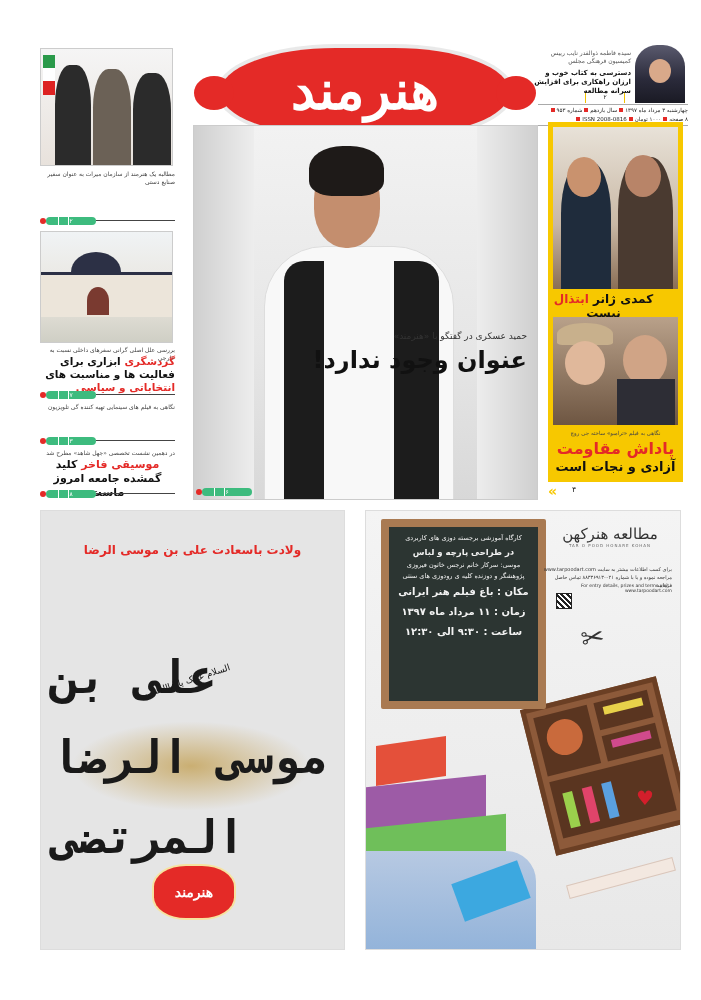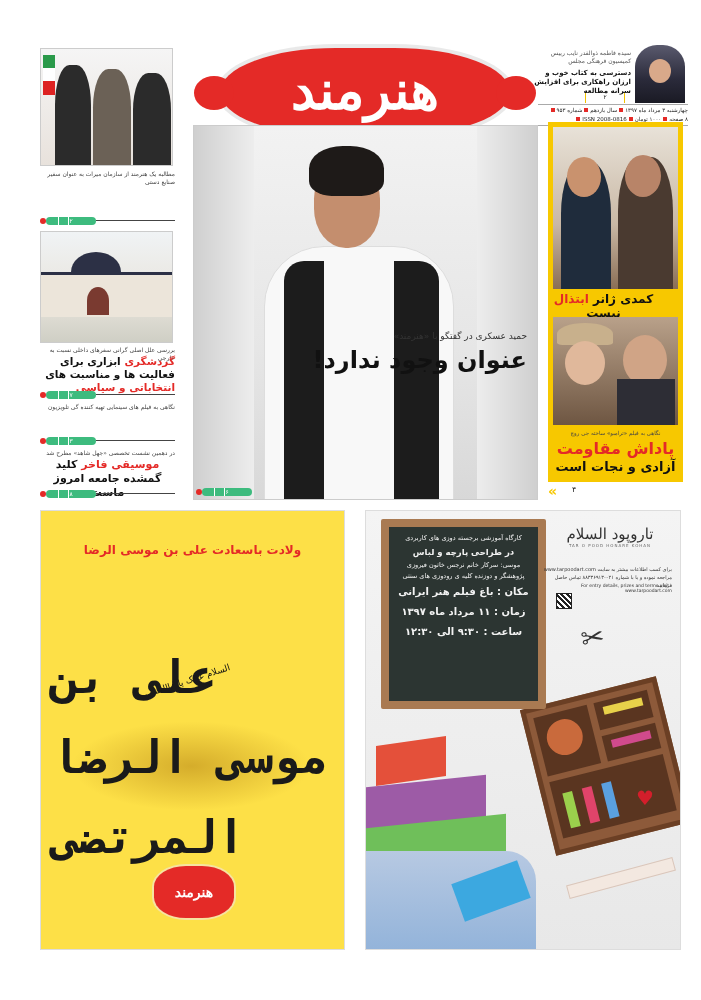--- a/index.html
+++ b/index.html
@@ -74,21 +74,21 @@
   .rc-h1 { position:absolute; left:0; top:170px; width:111px; text-align:center; font-size:12px; font-weight:bold; color:#111; }
   .rc-h1 .red { color:#e42a27; }
   .rc-kicker { position:absolute; left:0; top:308px; width:135px; text-align:center; font-size:5.5px; color:#444; }
   .rc-h2 { position:absolute; left:0; top:318px; width:135px; text-align:center; font-size:16px; font-weight:bold; color:#e42a27; line-height:17px; }
   .rc-h3 { position:absolute; left:0; top:336px; width:135px; text-align:center; font-size:13px; font-weight:bold; color:#111; line-height:17px; }
   .rc-tag { position:absolute; left:0; top:363px; width:135px; height:12px; }
   .chev { position:absolute; top:0; left:0; color:#f7c800; font-size:14px; font-weight:bold; line-height:12px; direction:ltr; }
   .rc-tag-num { position:absolute; left:24px; top:0; font-size:8px; color:#111; }
 
   
-  .ad-yellow { left: 40px; top: 510px; width: 305px; height: 440px; background: #fde047; border: 1px solid #ddd; overflow:hidden; }
+  .ad-yellow { left: 40px; top: 510px; width: 305px; height: 440px; background: #e5e5e5; border: 1px solid #ddd; overflow:hidden; }
   .ad-y-line1 { position:absolute; left:0; right:0; top:32px; text-align:center; font-size:12px; font-weight:bold; color:#e42a27; }
   .ad-y-line2 { position:absolute; left:0; right:0; top:52px; text-align:center; font-size:11px; font-weight:bold; color:#111; }
   .ad-y-callig { position:absolute; left:10px; right:14px; top:130px; text-align:left; font-family:Liberation Mono, monospace; font-size:46px; font-weight:bold; color:#1a1a1a; line-height:80px; }
   .ad-y-salam { position:absolute; left:100px; top:165px; font-size:9px; font-family:"DejaVu Serif", serif; color:#111; transform: rotate(-18deg); }
   .ad-y-texture { position:absolute; left:30px; top:210px; width:240px; height:90px; background: radial-gradient(ellipse at center, rgba(180,130,20,0.55), rgba(251,211,43,0) 70%); }
   .ad-y-logo { position:absolute; left:113px; top:355px; width:80px; height:52px; background:#e42a27; border-radius:40%; box-shadow:0 0 0 2px #f6e3a0; color:#fff; text-align:center; font-family:"DejaVu Serif",serif; font-size:14px; font-weight:bold; line-height:52px; }
 
   
   .ad-workshop { left: 365px; top: 510px; width: 316px; height: 440px; background: linear-gradient(180deg,#f4f4f4 0%,#e8e8e8 100%); border:1px solid #ddd; overflow:hidden; }
   .chalkboard { position:absolute; left:15px; top:8px; width:165px; height:190px; background:#2c3532; border:8px solid #a97a52; border-radius:2px; padding:6px 6px; color:#f2f2f2; text-align:center; }
@@ -274,20 +274,20 @@
     <div class="cb-l">کارگاه آموزشی برجسته دوزی های کاربردی</div>
     <div class="cb-l mid">در طراحی پارچه و لباس</div>
     <div class="cb-l">موسی: سرکار خانم نرجس خاتون فیروزی</div>
     <div class="cb-l">پژوهشگر و دوزنده کلیه ی رودوزی های سنتی</div>
     <div class="cb-l big">مکان : باغ فیلم هنر ایرانی</div>
     <div class="cb-l big">زمان : ۱۱ مرداد ماه ۱۳۹۷</div>
     <div class="cb-l big">ساعت : ۹:۳۰ الی ۱۲:۳۰</div>
   </div>
 
   <div class="ws-logo">
-    <div class="ws-logo-main">تاروپود السلام</div>
+    <div class="ws-logo-main">مطالعه هنرکهن</div>
     <div class="ws-logo-sub">TAR O POOD HONARE KOHAN</div>
   </div>
   <div class="ws-info">برای کسب اطلاعات بیشتر به سایت www.tarpoodart.com مراجعه نموده و یا با شماره ۰۲۱-۸۸۳۳۶۹۱۳ تماس حاصل فرمایید.</div>
   <div class="ws-info-en">For entry details, prizes and terms visit : www.tarpoodart.com</div>
   <div class="qr"></div>
 
 </div>
 
 </body></html>

